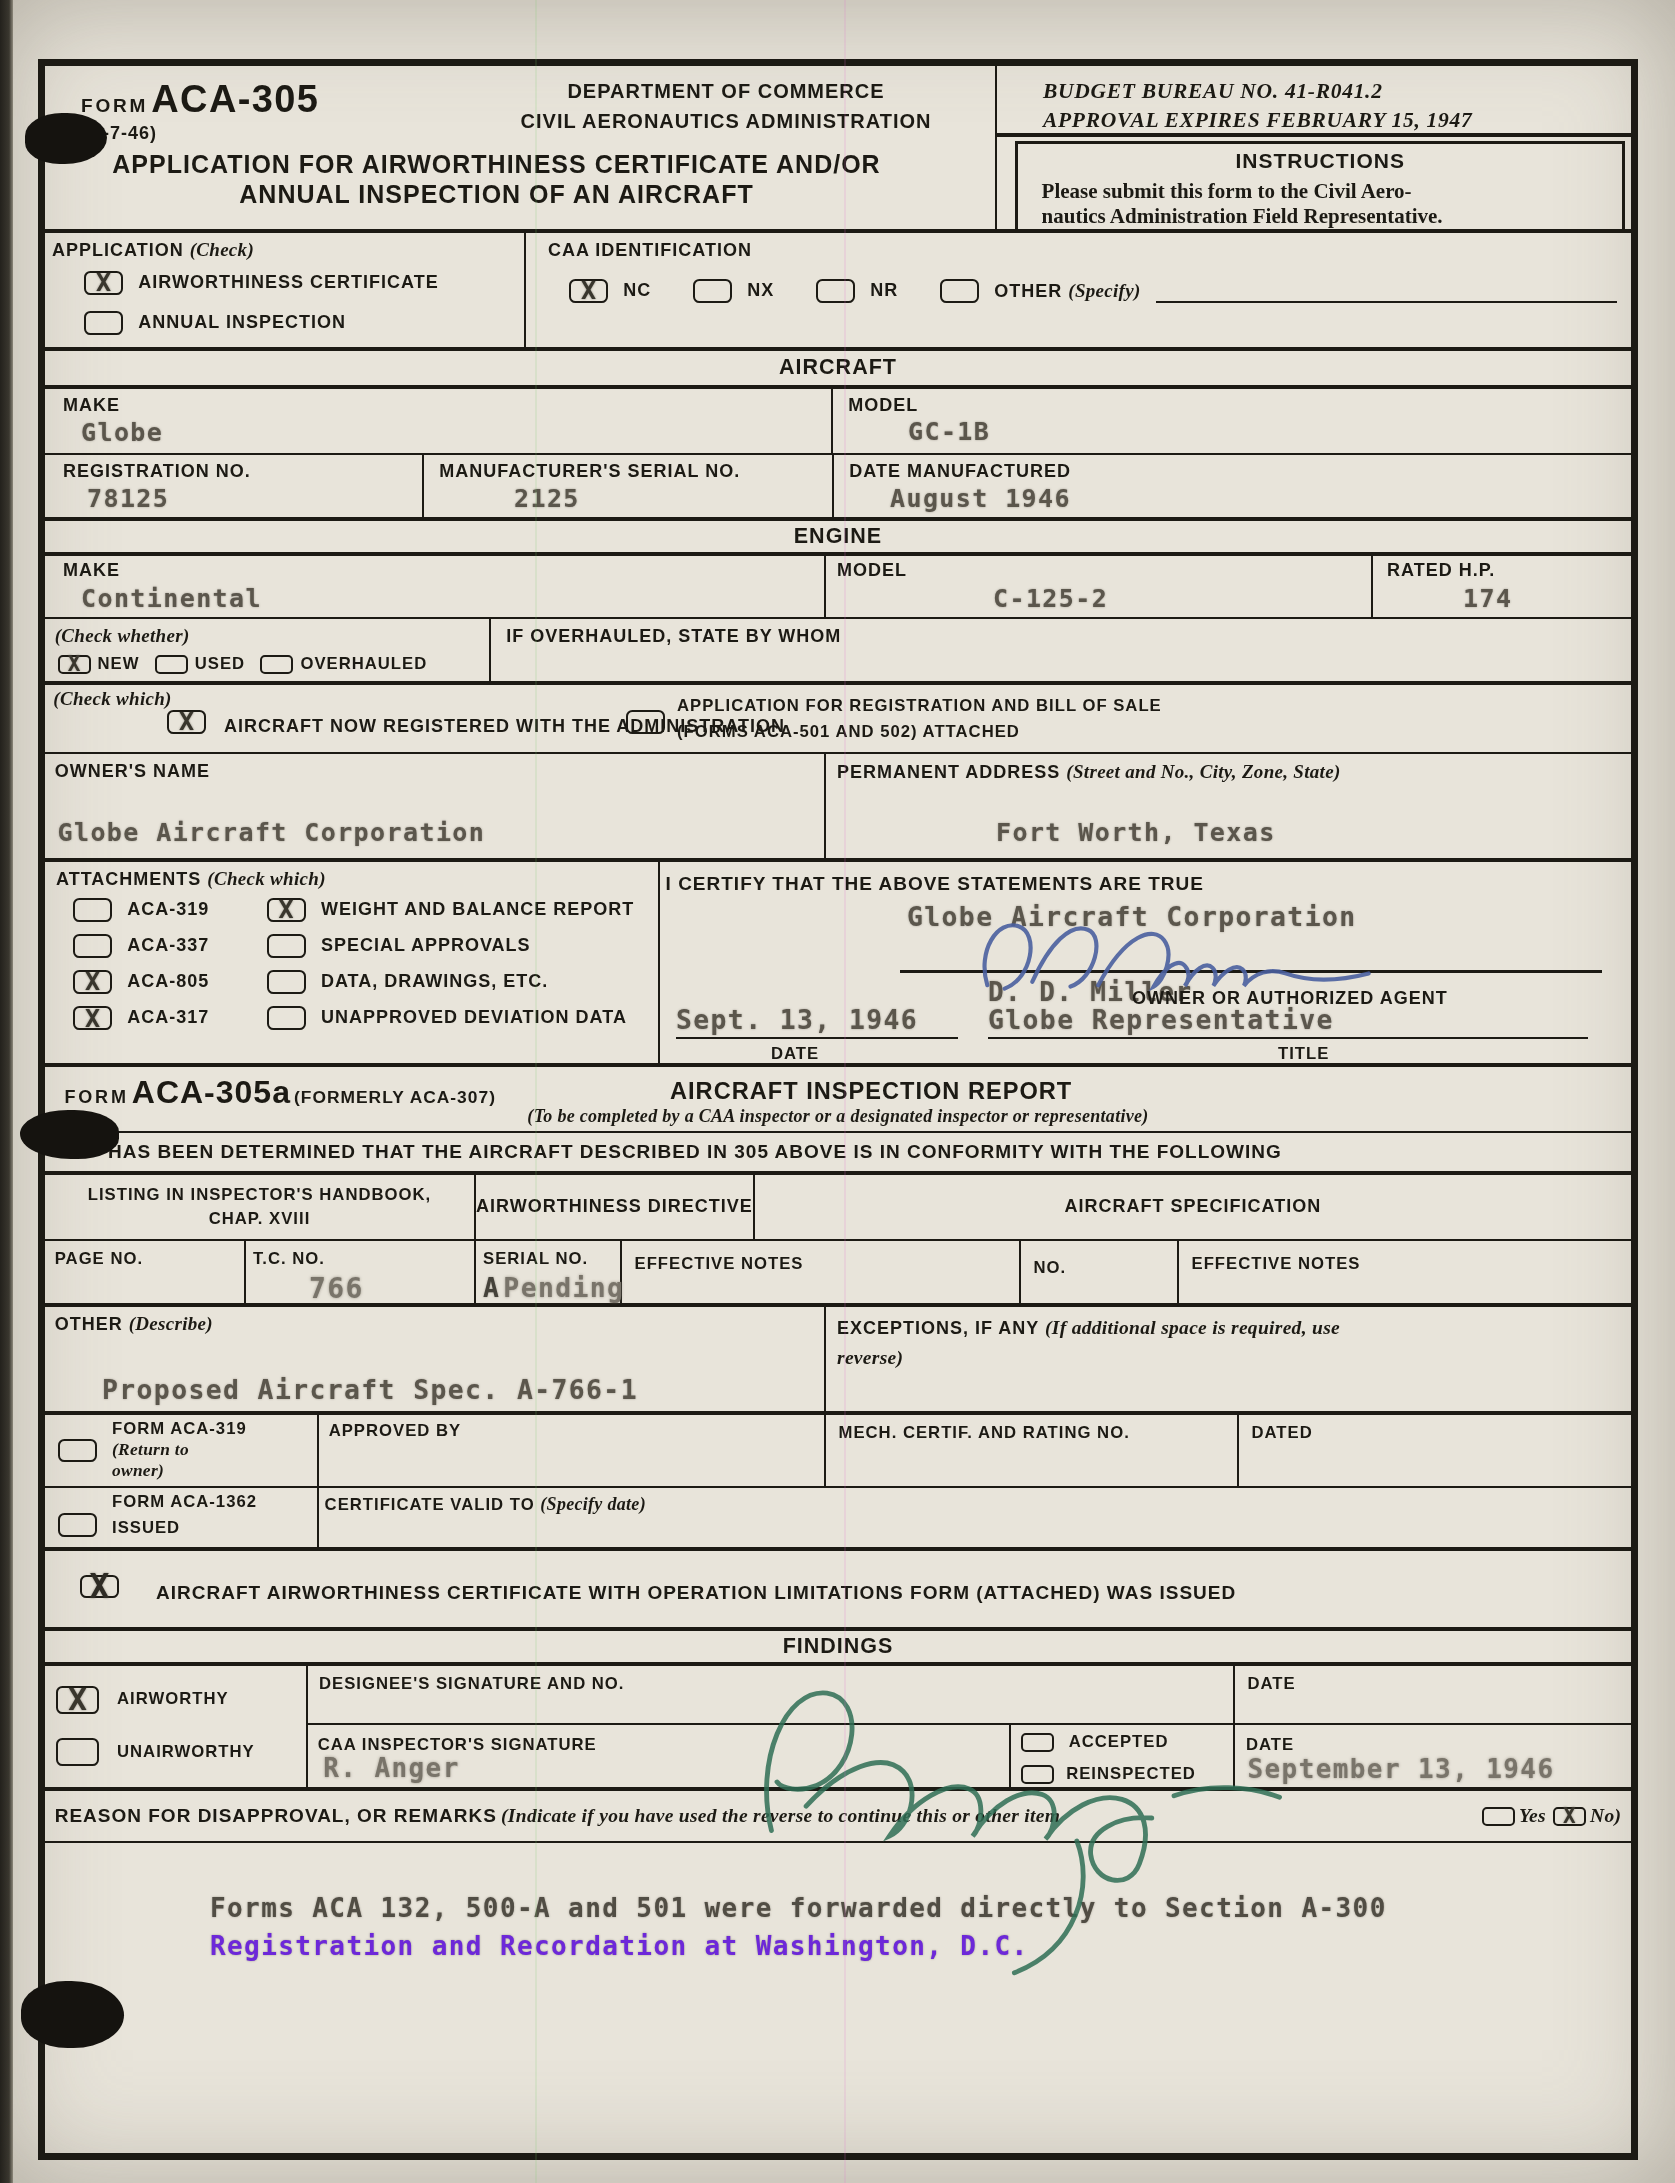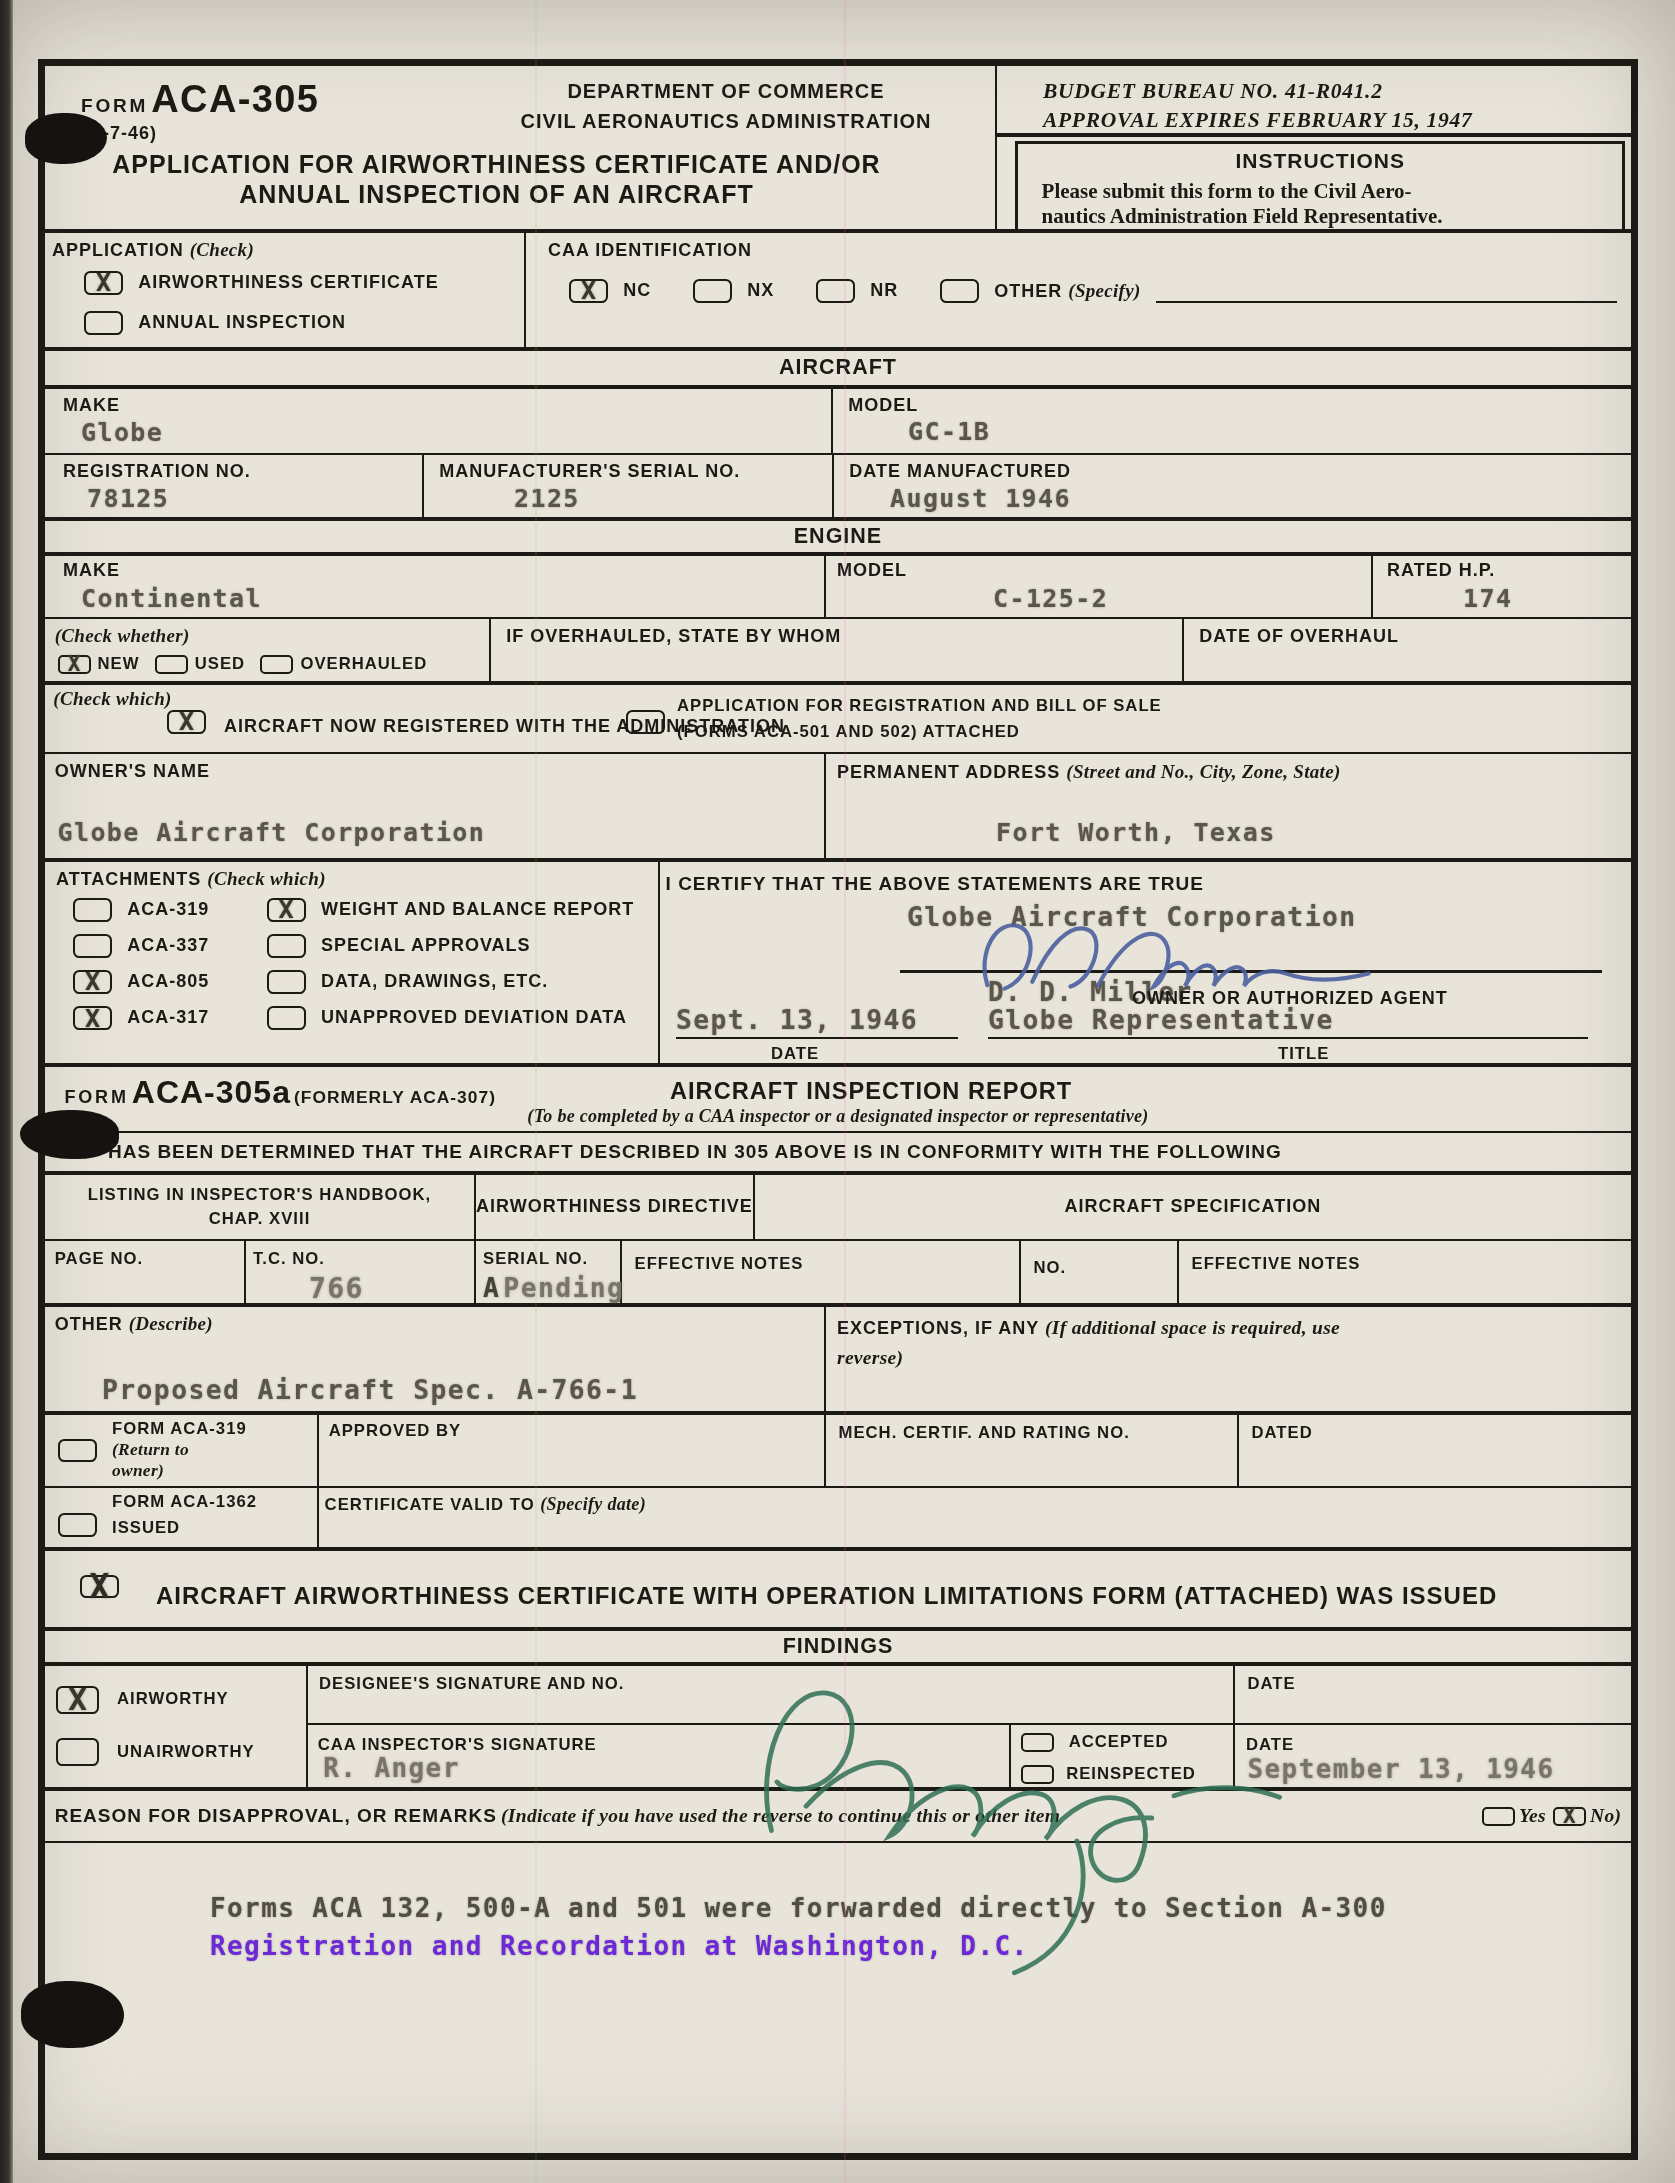--- a/index.html
+++ b/index.html
@@ -169,23 +169,20 @@
           <span class="lbl sm">NEW</span>
           <span class="cb smb" style="margin-left:8.3px"></span>
           <span class="lbl sm">USED</span>
           <span class="cb smb" style="margin-left:8.3px"></span>
           <span class="lbl sm">OVERHAULED</span>
         </div>
       </div>
       <div class="cell" style="width:693px">
         <div class="abs lbl" style="left:15.3px;top:7px">IF OVERHAULED, STATE BY WHOM</div>
       </div>
-      <div class="cell">
-        <div class="abs lbl" style="left:15.3px;top:7px">DATE OF OVERHAUL</div>
-      </div>
     </div>
 
     <div class="row" style="height:69px">
       <div class="cell">
         <div class="abs hint" style="left:8.3px;top:2.8px">(Check which)</div>
         <span class="cb abs" style="left:122px;top:25px">X</span>
         <div class="abs lbl" style="left:179px;top:31px">AIRCRAFT NOW REGISTERED WITH THE ADMINISTRATION</div>
         <span class="cb abs" style="left:581px;top:25px"></span>
         <div class="abs" style="left:632px;top:11px">
           <div class="lbl sm">APPLICATION FOR REGISTRATION AND BILL OF SALE</div>
@@ -358,21 +355,21 @@
       <div class="cell">
         <div class="abs" style="left:5.6px;top:5.6px">
           <span class="lbl sm">CERTIFICATE VALID TO </span><span class="hint" style="font-size:18px">(Specify date)</span>
         </div>
       </div>
     </div>
 
     <div class="row heavy" style="height:80px">
       <div class="cell">
         <span class="cb abs" style="left:35px;top:23.6px;font-size:33px;color:#2e2b24">X</span>
-        <div class="abs lbl" style="left:111px;top:31px;font-size:24px">AIRCRAFT AIRWORTHINESS CERTIFICATE WITH OPERATION LIMITATIONS FORM (ATTACHED) WAS ISSUED</div>
+        <div class="abs lbl" style="left:111px;top:31px;font-size:19px">AIRCRAFT AIRWORTHINESS CERTIFICATE WITH OPERATION LIMITATIONS FORM (ATTACHED) WAS ISSUED</div>
       </div>
     </div>
 
     <div class="row band" style="height:35px">
       <span class="lbl">FINDINGS</span>
     </div>
 
     <div class="row heavy" style="height:125px">
       <div class="cell" style="width:263px">
         <div class="abs cbline" style="left:11px;top:19.5px;gap:18px">

